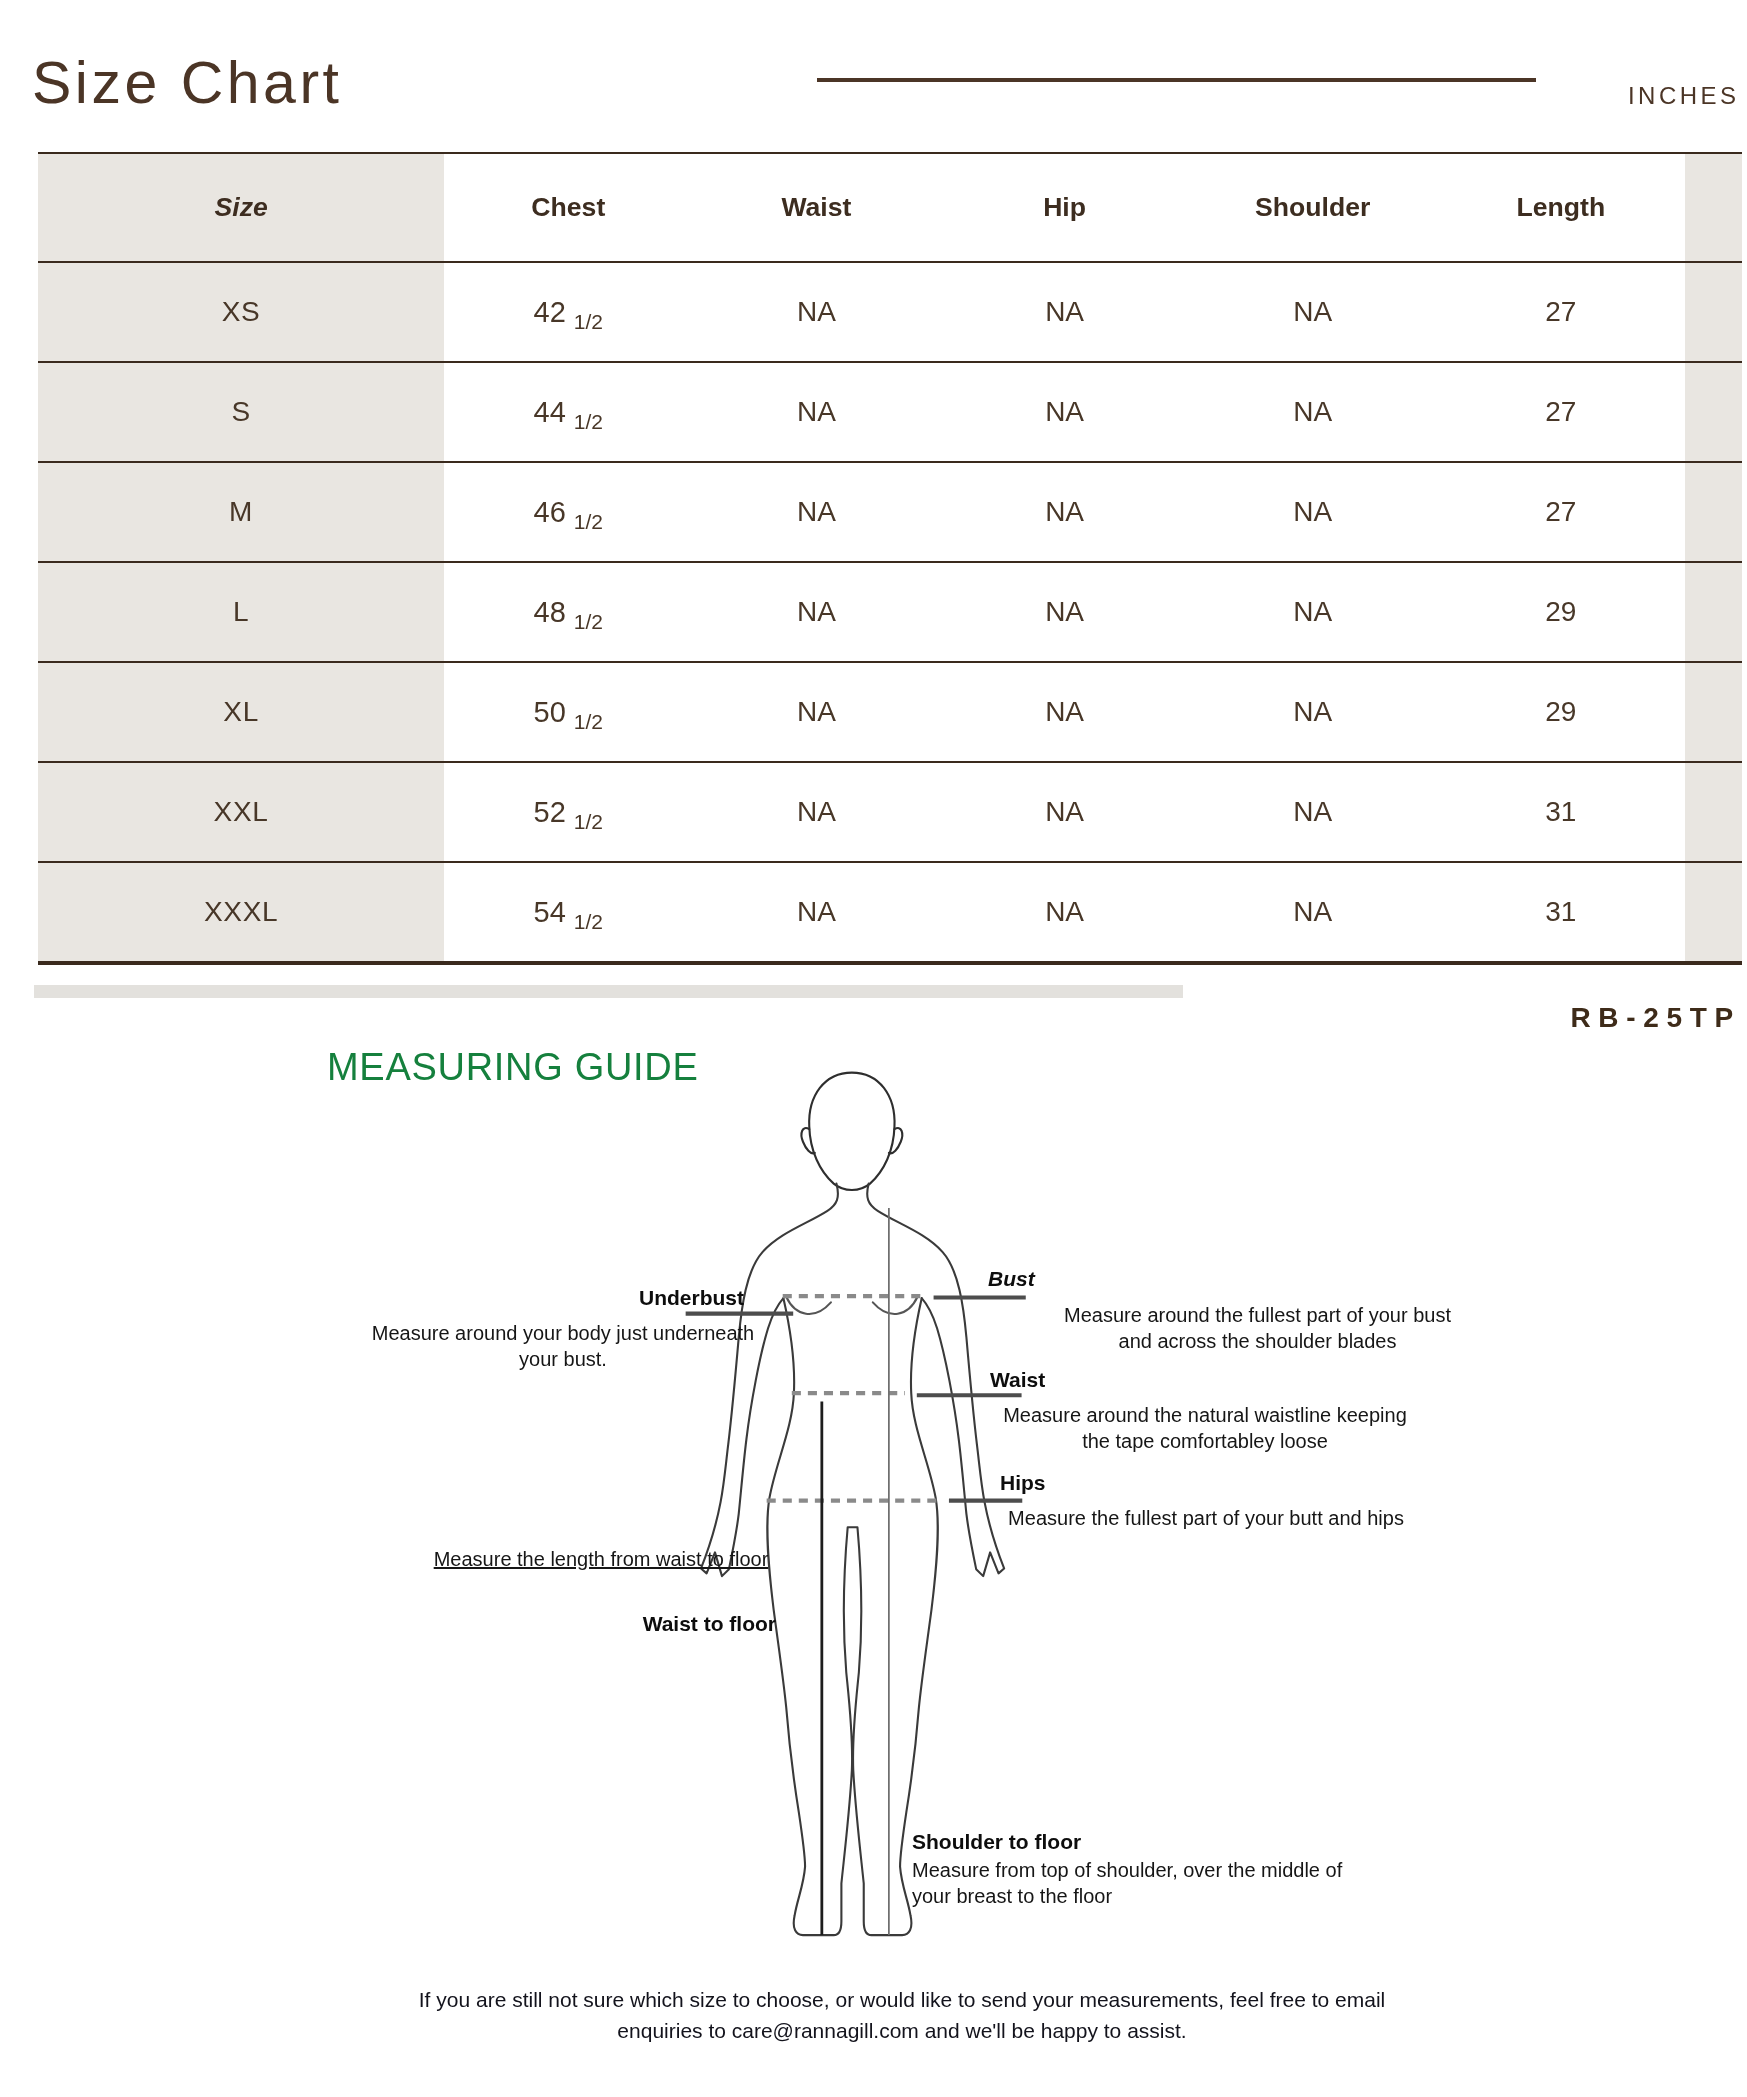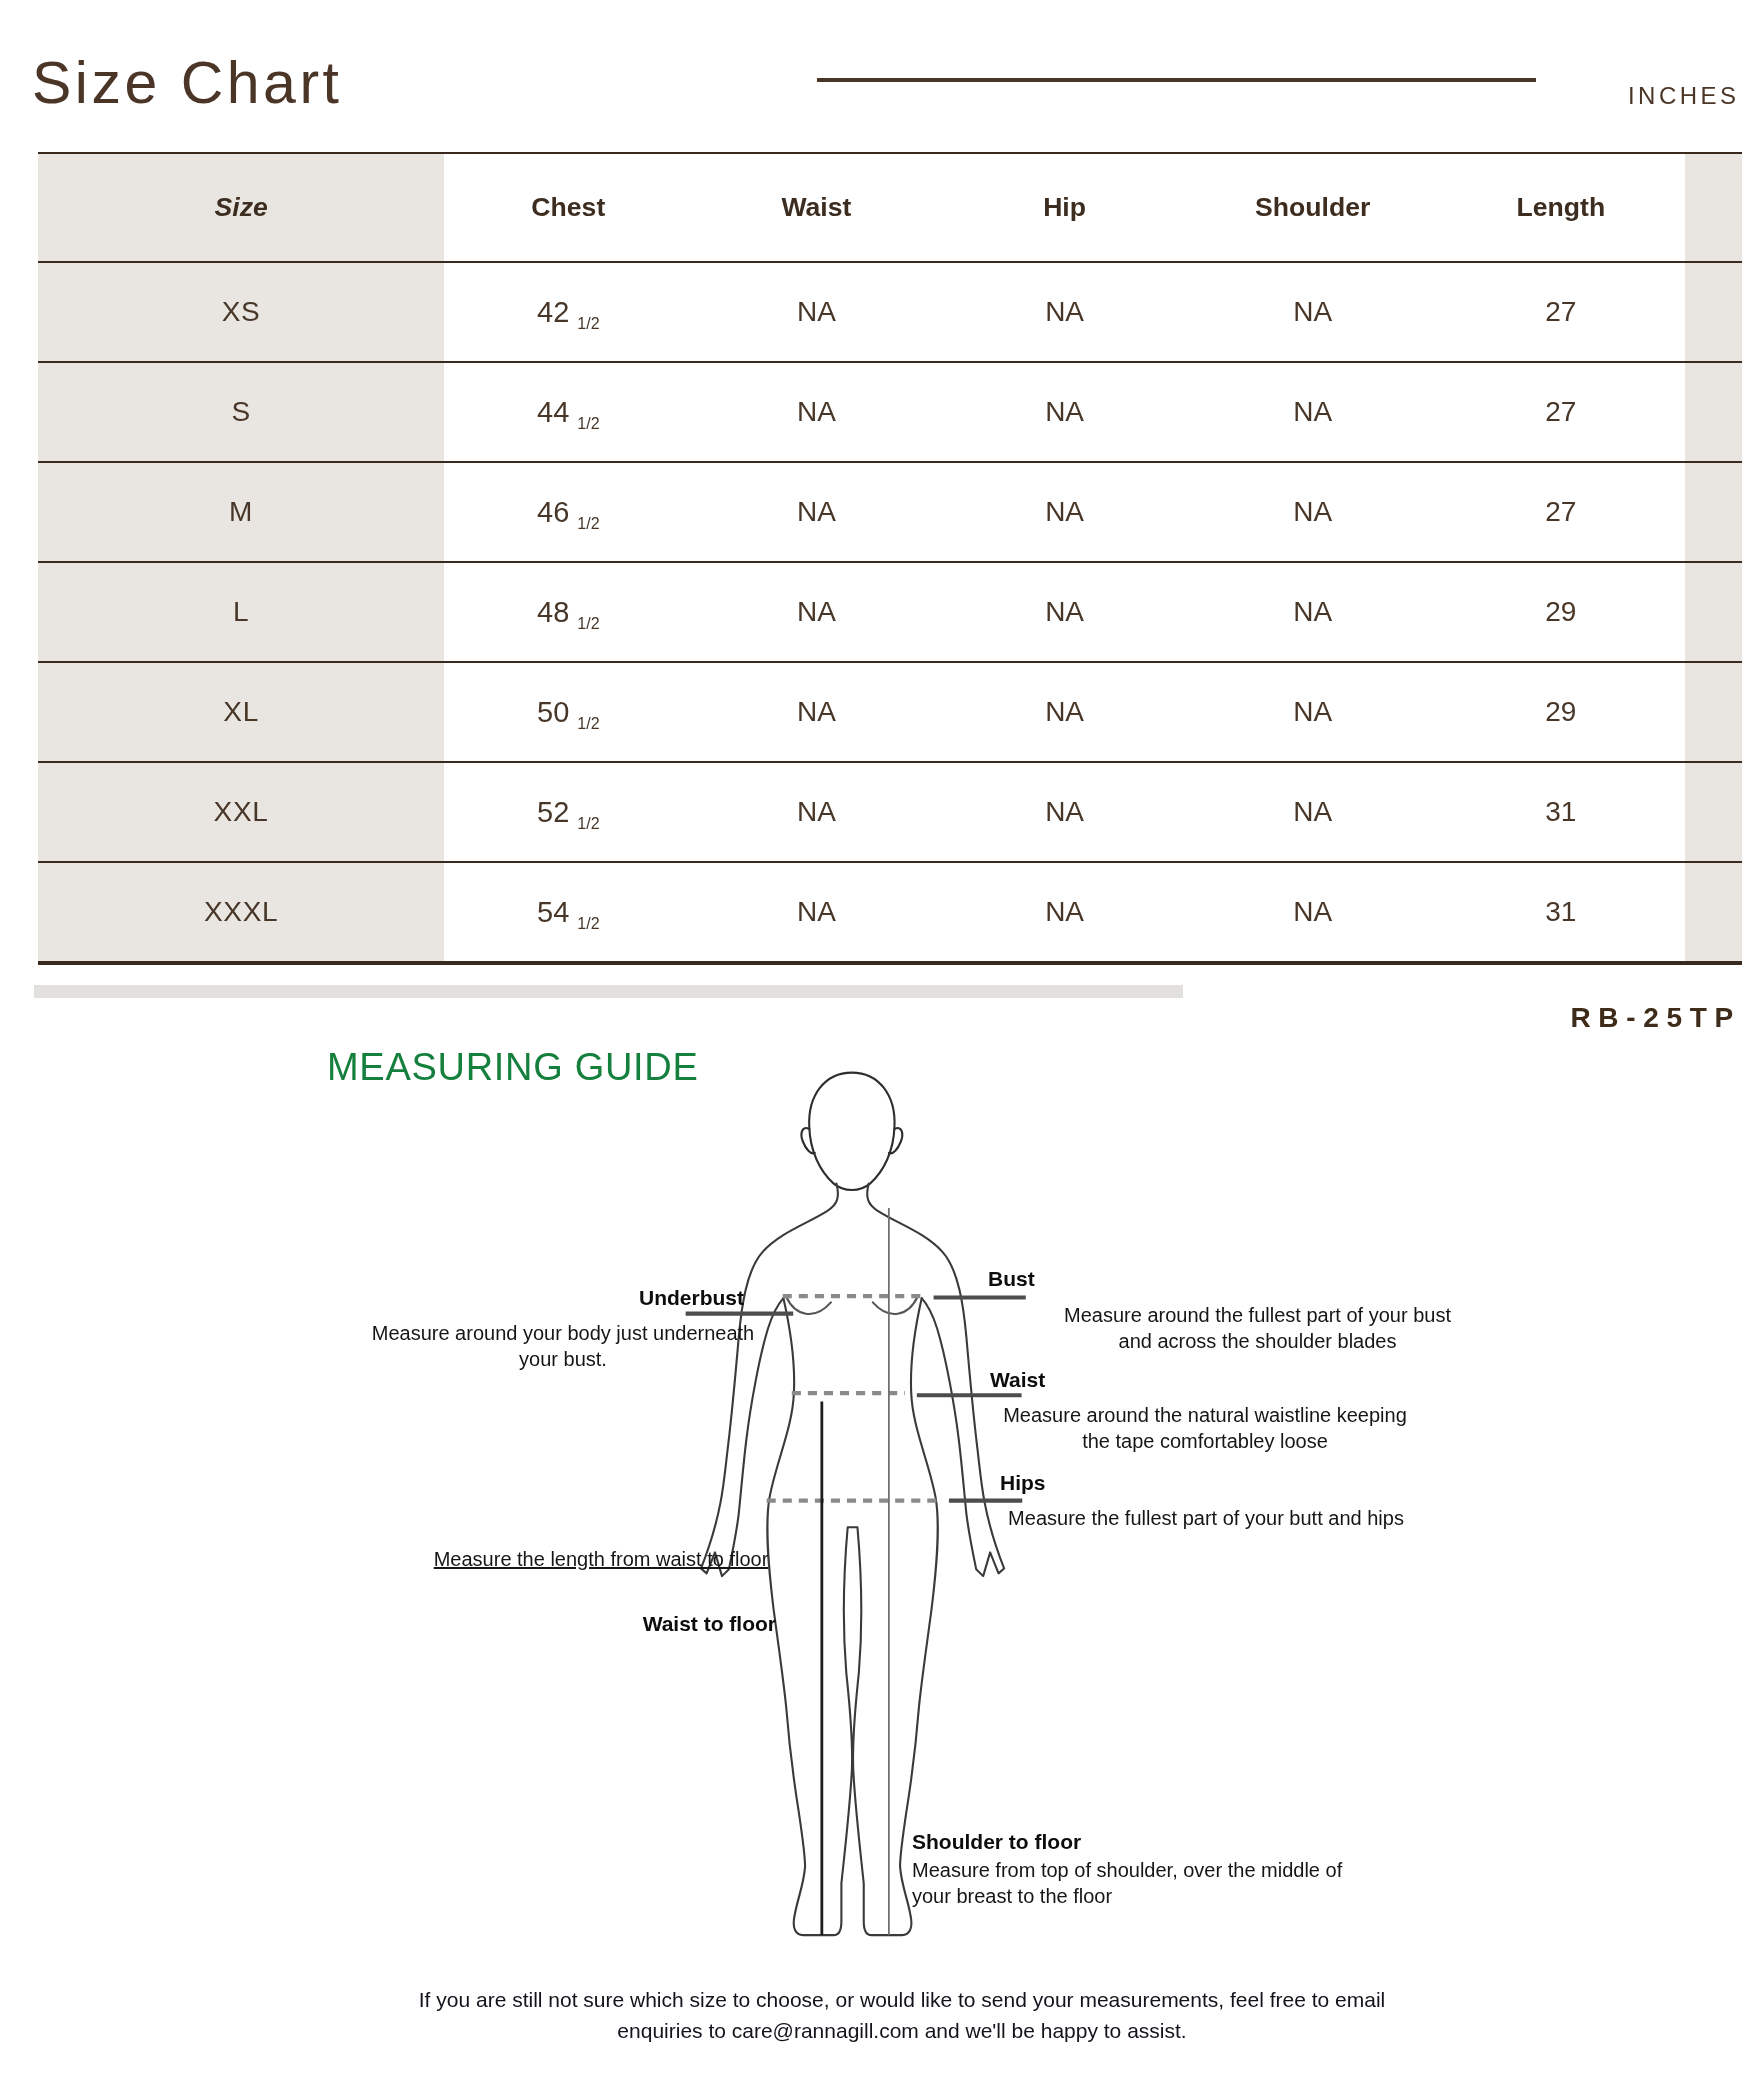--- a/index.html
+++ b/index.html
@@ -26,21 +26,21 @@
   .size-table thead th{height:105px;border-bottom:2.8px solid #3a2a1d;font-size:26.6px;font-weight:bold;color:#3d2d20;}
   .size-table tbody td{height:96px;text-align:center;font-size:28px;color:#483728;}
   .size-table tbody tr + tr td{border-top:2.1px solid #3a2a1d;}
   .col-size{width:406px;}
   .col-val{width:248px;}
   .col-strip{width:57px;}
   .cell-beige{background:#e9e6e1;}
   th.size-head{font-style:italic;font-size:26.6px;}
   td.size-cell{font-size:25px;letter-spacing:0.7px;}
   .chest-main{font-size:29px;}
-  .frac{font-size:16px;position:relative;top:7px;margin-left:8px;}
+  .frac{font-size:21px;position:relative;top:7px;margin-left:8px;}
   
   .gray-bar{position:absolute;left:34px;top:985px;width:1149px;height:12.6px;background:#e3e1dd;}
   .style-code{
     position:absolute;right:7px;top:968px;font-size:28px;font-weight:bold;
     letter-spacing:7.7px;color:#3e2b19;margin-top:34px;
   }
   
   .guide-title{position:absolute;left:327px;top:1046px;font-size:38px;color:#15803d;letter-spacing:0.7px;}
   .figure-svg{position:absolute;left:664px;top:1049px;width:433px;height:909px;}
   .g-label{position:absolute;font-size:21px;font-weight:bold;color:#0d0d0d;white-space:nowrap;}
@@ -182,21 +182,21 @@
     <line x1="1358" y1="2146" x2="1463" y2="2146" stroke="#4d4d4d" stroke-width="6"></line>
 
     <line x1="1176" y1="2004" x2="1176" y2="2768" stroke="#1d1d1d" stroke-width="4"></line>
     <line x1="1272" y1="1727" x2="1272" y2="2768" stroke="#6f6f6f" stroke-width="2.5"></line>
   </svg>
 
   <div class="g-label ta-r" style="left:601px;top:1286px;width:143px;">Underbust</div>
   <div class="g-desc ta-c" style="left:350px;top:1320px;width:426px;">Measure around your body just underneath
 your bust.</div>
 
-  <div class="g-label" style="left:988px;top:1267px;">Bust</div>
+  <div class="g-label" style="left:988px;top:1267px;font-style:italic;">Bust</div>
   <div class="g-desc ta-c" style="left:1046px;top:1302px;width:423px;">Measure around the fullest part of your bust
 and across the shoulder blades</div>
 
   <div class="g-label" style="left:990px;top:1368px;">Waist</div>
   <div class="g-desc ta-c" style="left:985px;top:1402px;width:440px;">Measure around the natural waistline keeping
 the tape comfortabley loose</div>
 
   <div class="g-label" style="left:1000px;top:1471px;">Hips</div>
   <div class="g-desc ta-c" style="left:984px;top:1505px;width:444px;">Measure the fullest part of your butt and hips</div>
 

